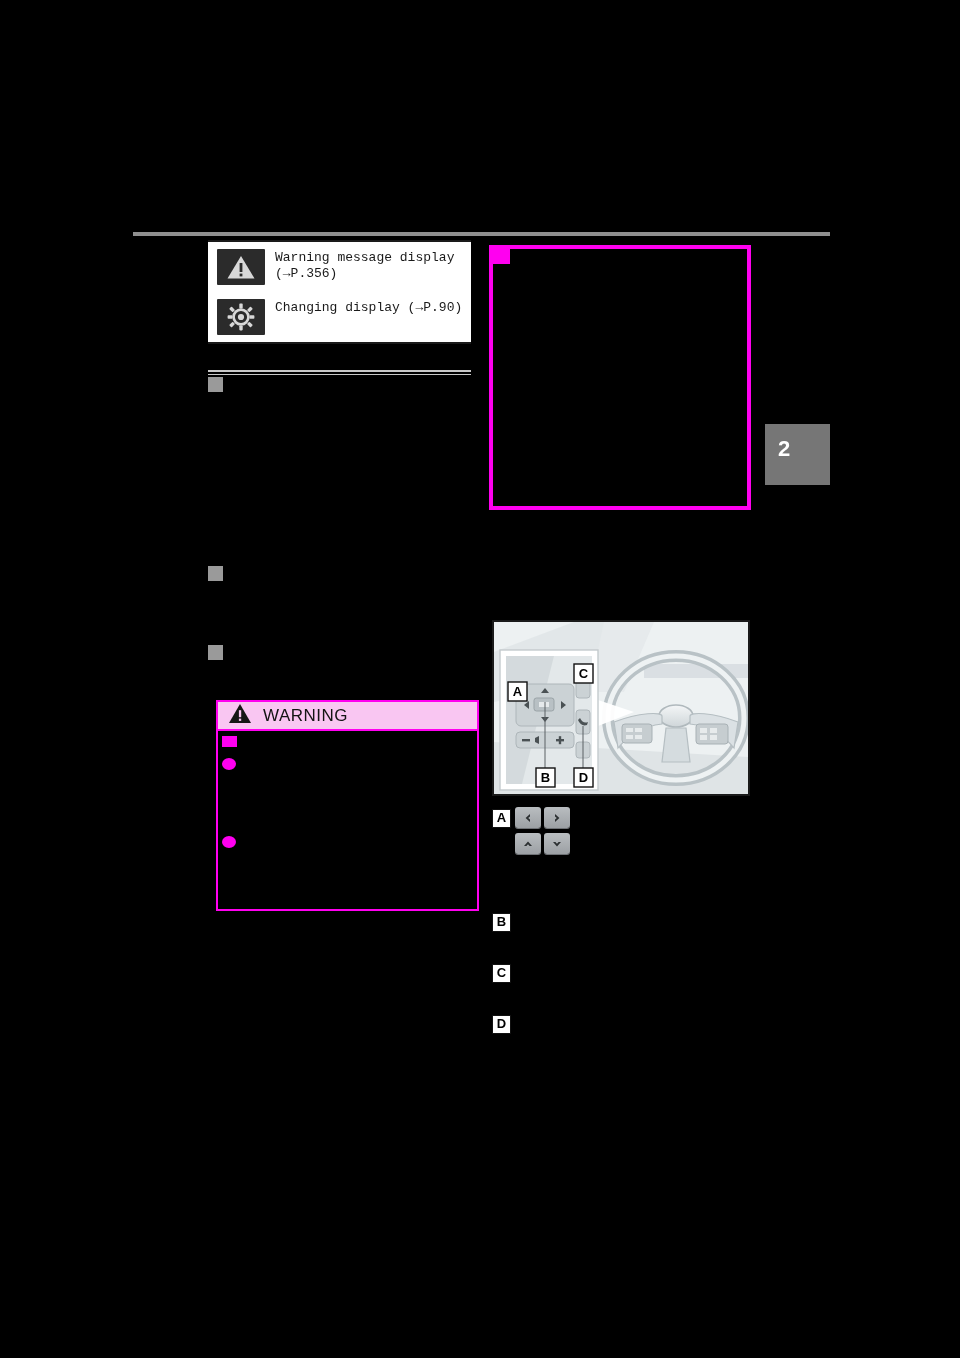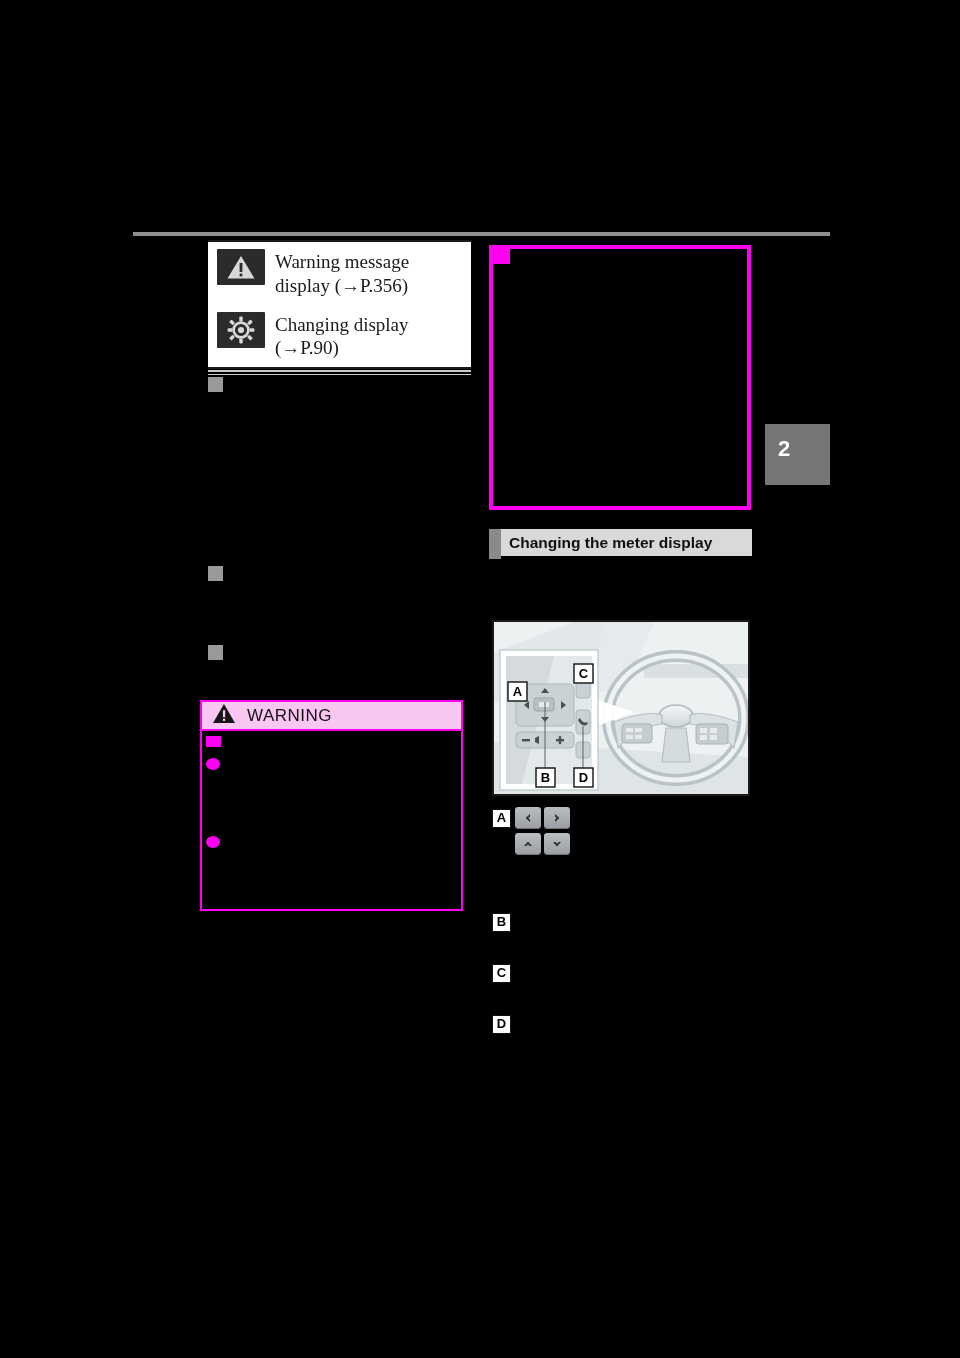--- a/index.html
+++ b/index.html
@@ -71,24 +71,24 @@
     height: 36px;
     background: #2b2b2b;
     border-radius: 1px;
     position: relative;
     margin-right: 10px;
   }
   .icon-cell svg { position: absolute; left: 50%; top: 50%; transform: translate(-50%,-50%); }
   .icon-text {
     flex: 1 1 auto;
     color: #1a1a1a;
-    font-size: 19px;
+    font-size: 13px;
     line-height: 1.25;
     padding-top: 1px;
-    font-family: Liberation Serif, serif;
+    font-family: Liberation Mono, monospace;
   }
 
   
   .dbl-rule {
     position: absolute;
     width: 263px;
     height: 5px;
   }
   .dbl-rule::before, .dbl-rule::after {
     content: "";
@@ -121,21 +121,21 @@
 
   
   .redact {
     position: absolute;
     background: #000000;
   }
 
   
   .warn-box {
     position: absolute;
-    left: 200px; top: 700px;
+    left: 216px; top: 700px;
     width: 281px; height: 211px;
     box-sizing: border-box;
   }
   .warn-head {
     position: absolute;
     left: 0; top: 0;
     width: 263px; height: 31px;
     background: #f9c6f2;
     border: 2px solid #ff00f0;
     box-sizing: border-box;
@@ -335,26 +335,20 @@
       <div class="bullet-sq" style="left:4px;  top:5px;"></div>
       <div class="bullet-dot" style="left:4px;  top:27px;"></div>
       <div class="bullet-dot" style="left:4px;  top:105px;"></div>
     </div>
   </div>
 
   <div class="fig-box">
     <div class="corner-mark"></div>
   </div>
 
-  <div class="bar-head">
-    <div class="knob"></div>
-    <div class="bar">
-      <span>Changing the meter display</span>
-    </div>
-  </div>
 
   <div class="photo">
     <svg width="254" height="172" viewBox="0 0 254 172" aria-hidden="true">
       <defs>
         <linearGradient id="gwheel" x1="0" y1="0" x2="0" y2="1">
           <stop offset="0" stop-color="#f4f6f7"></stop>
           <stop offset="1" stop-color="#cfd6d9"></stop>
         </linearGradient>
         <linearGradient id="gdash" x1="0" y1="0" x2="0" y2="1">
           <stop offset="0" stop-color="#eceff0"></stop>

